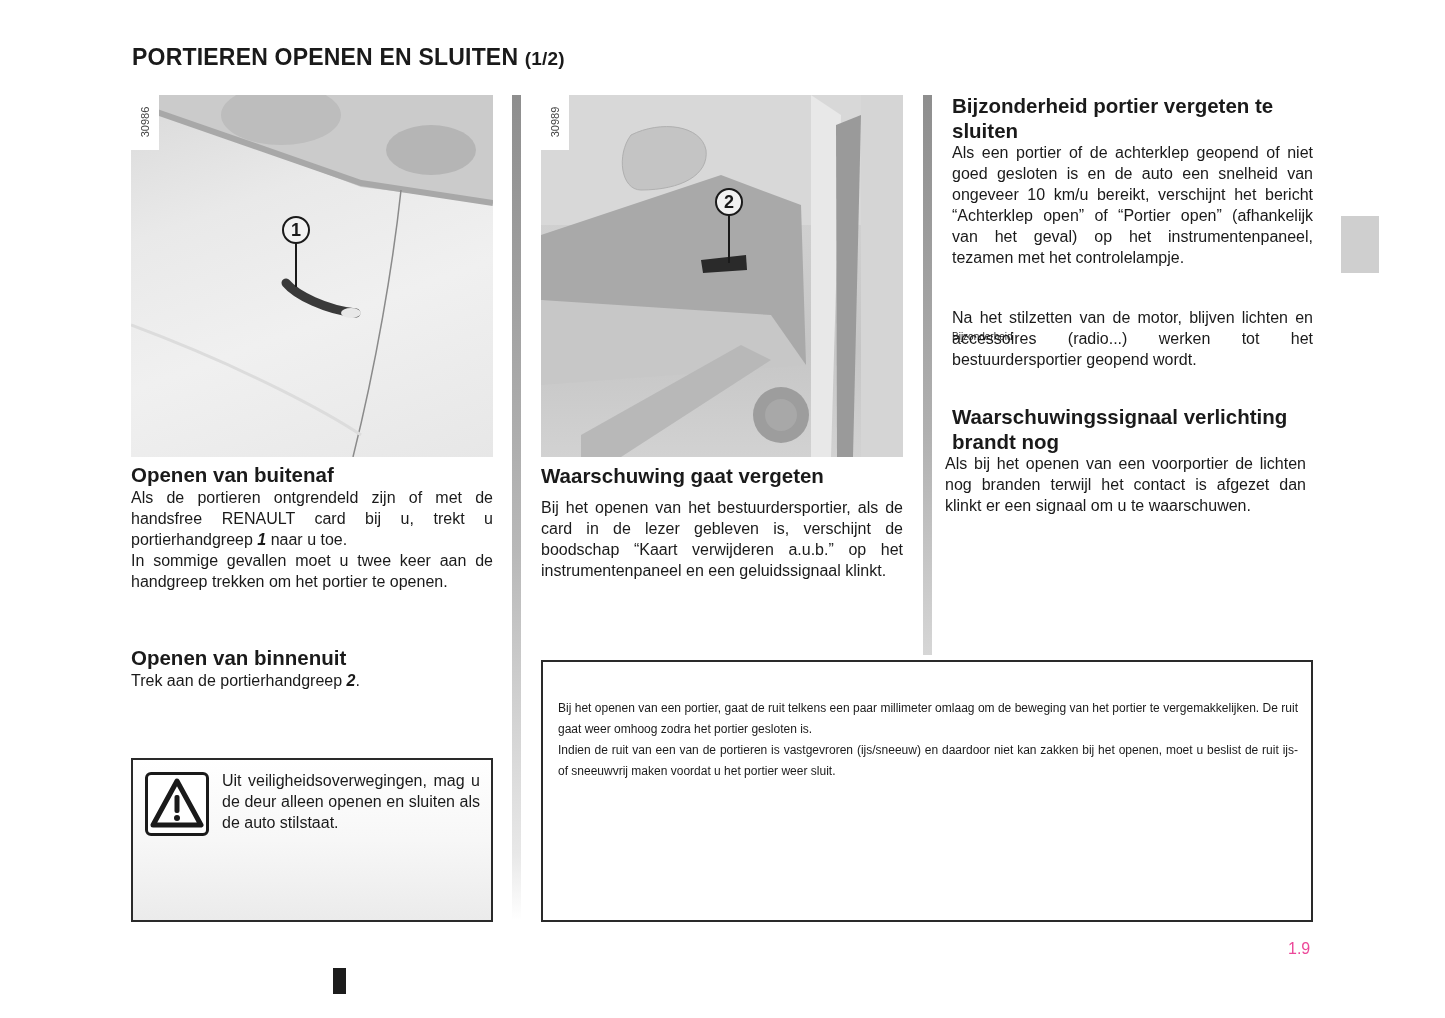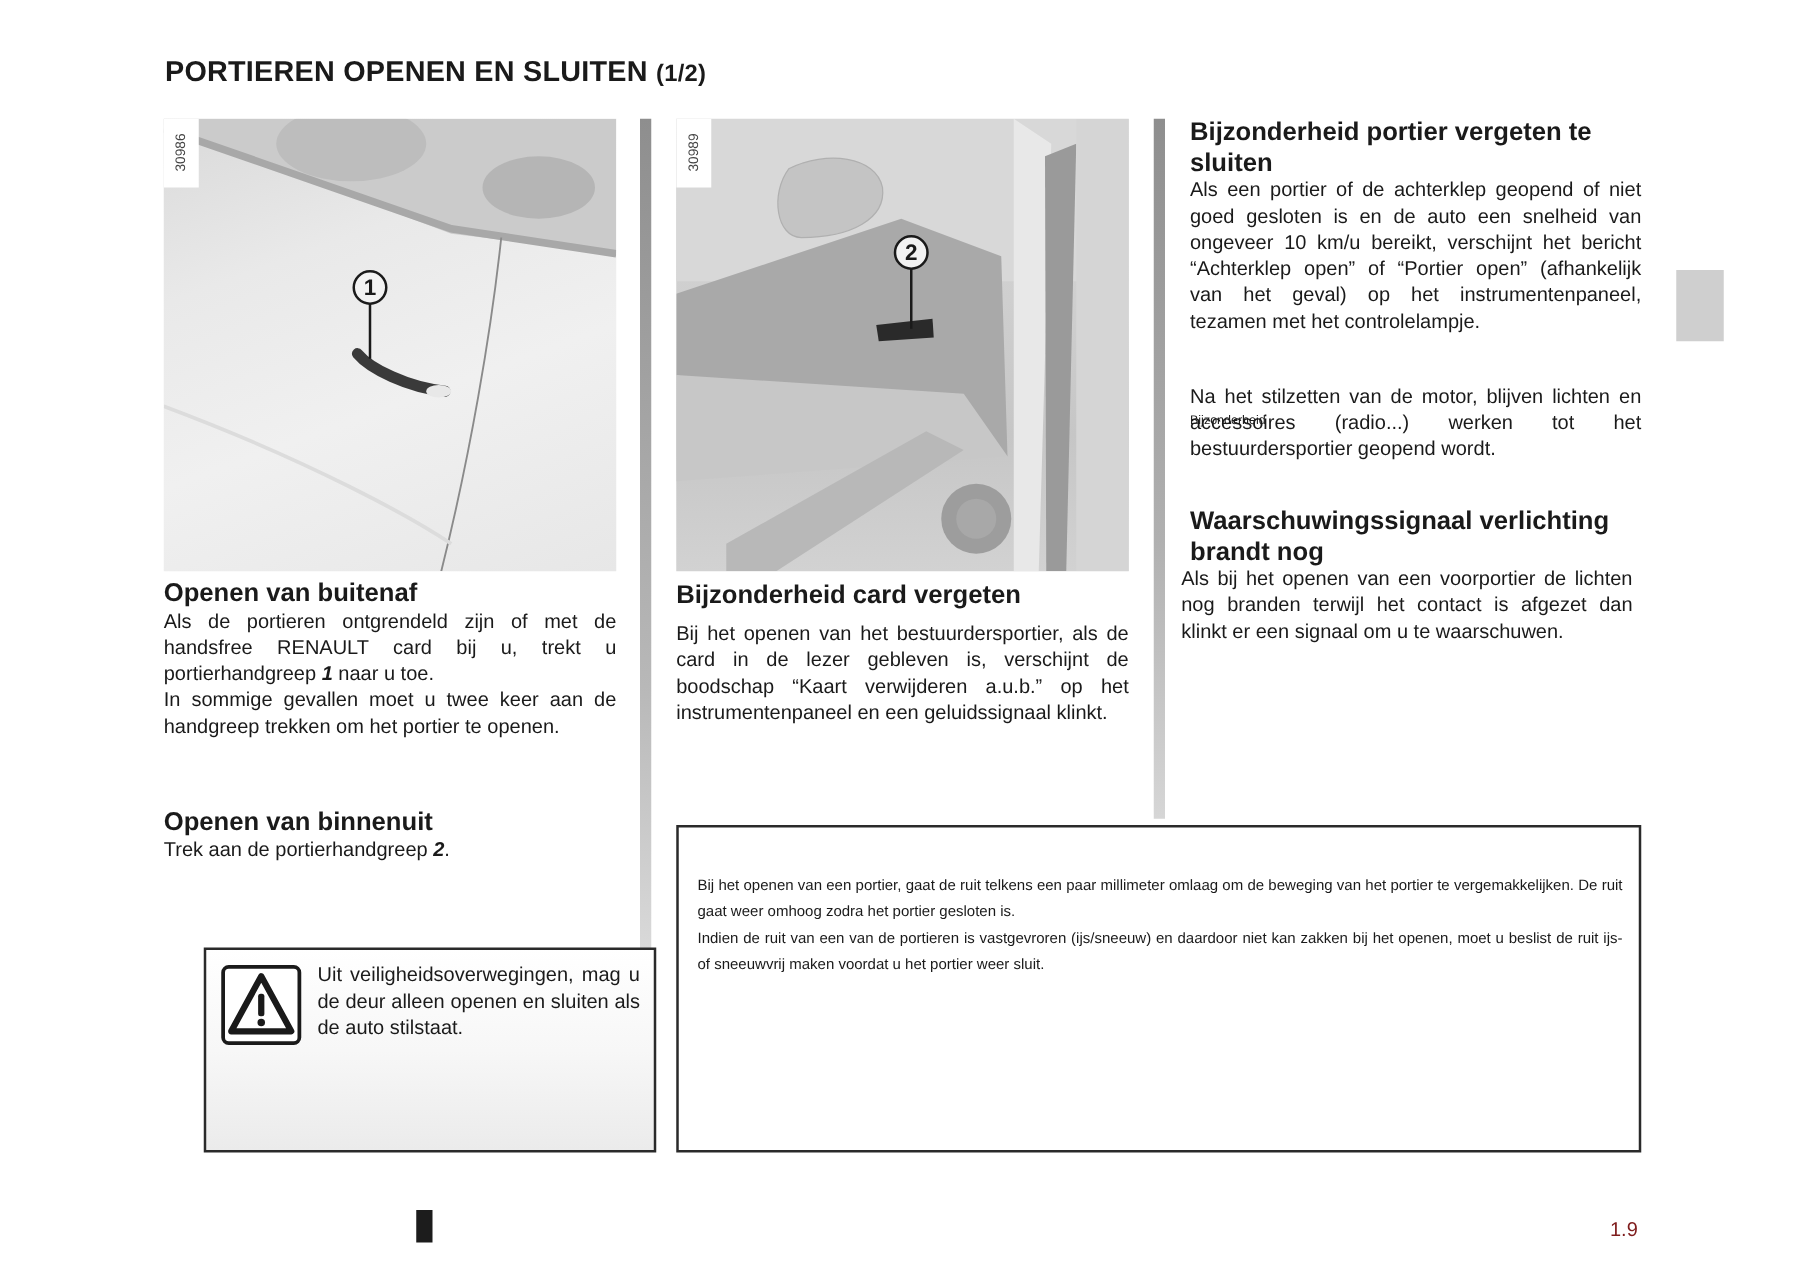--- a/index.html
+++ b/index.html
@@ -42,36 +42,36 @@
   .callout-line { position: absolute; width: 2px; background: #1a1a1a; }
 
   
   .h2 { font-size: 20.5px; font-weight: bold; line-height: 24px; }
   .h3 { font-size: 10px; font-weight: normal; line-height: 20px; margin-top: 40px; }
   .p { font-size: 16px; line-height: 21px; text-align: justify; }
   .p b i, .p i b { font-weight: bold; font-style: italic; }
 
   .warn-box {
     left: 131px; top: 758px; width: 362px; height: 164px; box-sizing: border-box;
-    border: 2px solid #2a2a2a; background: linear-gradient(to bottom, #ffffff 0%, #f7f7f7 50%, #ebebeb 100%); margin-left: 32px;
+    border: 2px solid #2a2a2a; background: linear-gradient(to bottom, #ffffff 0%, #f7f7f7 50%, #ebebeb 100%);
   }
   .warn-icon {
     position: absolute; left: 12px; top: 12px; width: 64px; height: 64px; box-sizing: border-box;
     border: 3px solid #1a1a1a; border-radius: 6px; background: #fff;
   }
   .warn-text { position: absolute; left: 89px; top: 10px; width: 258px; font-size: 16px; line-height: 21px; text-align: justify; }
 
   .note-box {
     left: 541px; top: 660px; width: 772px; height: 262px; box-sizing: border-box;
     border: 2px solid #2a2a2a; background: #fff;
   }
   .note-text { position: absolute; left: 15px; top: 36px; width: 740px; font-size: 12px; line-height: 21px; text-align: justify; }
 
   .tab-marker { left: 1341px; top: 216px; width: 38px; height: 57px; background: #cfcfcf; }
-  .page-num { left: 1288px; top: 940px; font-size: 16px; color: #7f1d1d; margin-top: 36px; }
+  .page-num { left: 1288px; top: 940px; font-size: 16px; color: #ec4899; }
   .bottom-mark { left: 333px; top: 968px; width: 13px; height: 26px; background: #1c1c1c; }
 </style>
 </head>
 <body>
 
 <div class="abs page-title">
   <span>PORTIEREN OPENEN EN SLUITEN</span>
   <span class="sub">(1/2)</span>
 </div>
 
@@ -147,21 +147,21 @@
   <div class="warn-icon">
     <svg width="58" height="58" viewBox="0 0 58 58">
       <polygon points="29,6 53,50 5,50" fill="none" stroke="#1a1a1a" stroke-width="5" stroke-linejoin="round"></polygon>
       <rect x="26.5" y="20" width="5" height="18" rx="2" fill="#1a1a1a"></rect>
       <circle cx="29" cy="43" r="3" fill="#1a1a1a"></circle>
     </svg>
   </div>
   <div class="warn-text">Uit veiligheidsoverwegingen, mag u de deur alleen openen en sluiten als de auto stilstaat.</div>
 </div>
 
-<div class="abs h2" style="left:541px;top:464px;width:362px">Bijzonderheid card vergeten</div>
+<div class="abs h2" style="left:541px;top:464px;width:362px">Waarschuwing gaat vergeten</div>
 <div class="abs p" style="left:541px;top:497px;width:362px">Bij het openen van het bestuurdersportier, als de card in de lezer gebleven is, verschijnt de boodschap “Kaart verwijderen a.u.b.” op het instrumentenpaneel en een geluidssignaal klinkt.</div>
 
 <div class="abs h2" style="left:952px;top:93px;width:361px;line-height:25px">Bijzonderheid portier vergeten te sluiten</div>
 <div class="abs p" style="left:952px;top:142px;width:361px">Als een portier of de achterklep geopend of niet goed gesloten is en de auto een snelheid van ongeveer 10 km/u bereikt, verschijnt het bericht “Achterklep open” of “Portier open” (afhankelijk van het geval) op het instrumentenpaneel, tezamen met het controlelampje.</div>
 
 <div class="abs h3" style="left:952px;top:287px;width:361px">Bijzonderheid</div>
 <div class="abs p" style="left:952px;top:307px;width:361px">Na het stilzetten van de motor, blijven lichten en accessoires (radio...) werken tot het bestuurdersportier geopend wordt.</div>
 
 <div class="abs h2" style="left:952px;top:404px;width:361px;line-height:25px">Waarschuwingssignaal verlichting brandt nog</div>
 <div class="abs p" style="left:945px;top:453px;width:361px">Als bij het openen van een voorportier de lichten nog branden terwijl het contact is afgezet dan klinkt er een signaal om u te waarschuwen.</div>

